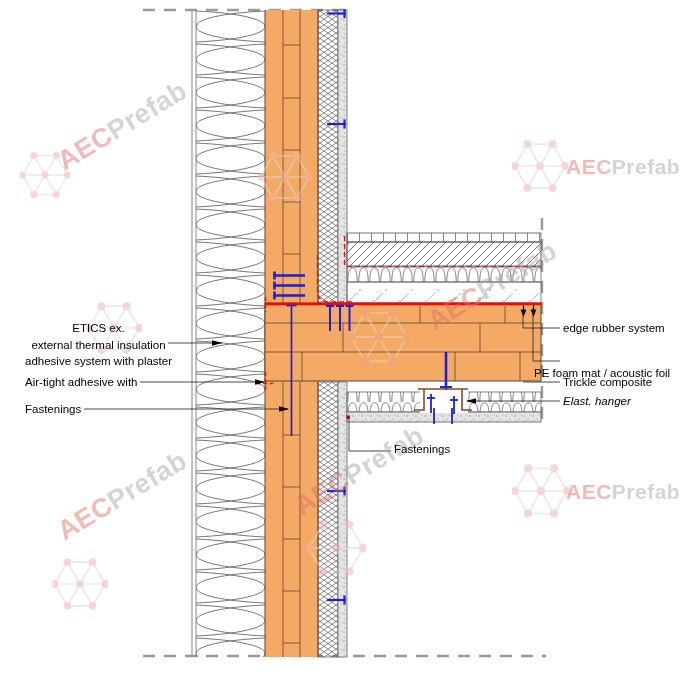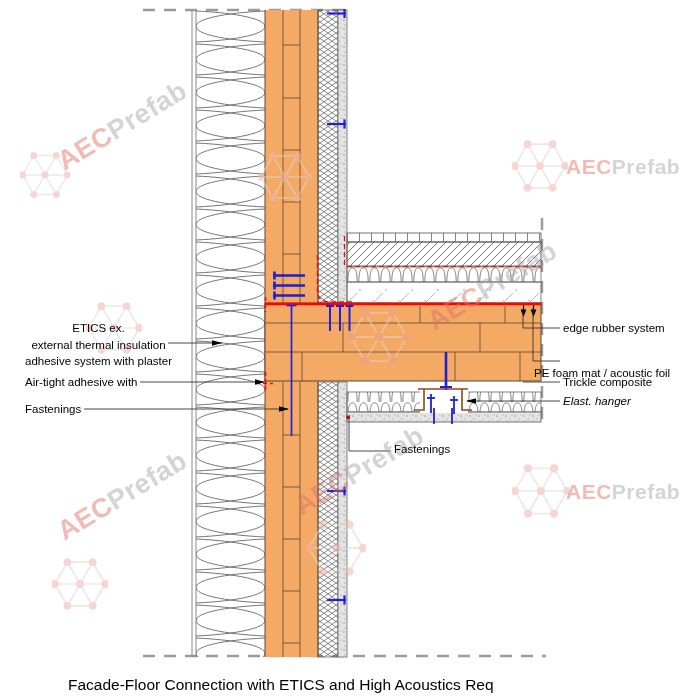--- a/index.html
+++ b/index.html
@@ -350,14 +350,13 @@
     <div>adhesive system with plaster</div>
   </div>
   <div class="lbl" style="left:25px;top:374px;">Air-tight adhesive with</div>
   <div class="lbl" style="left:25px;top:401px;">Fastenings</div>
   <div class="lbl" style="left:563px;top:320px;">edge rubber system</div>
   <div class="lbl" style="left:534px;top:353px;margin-top:12px;">PE foam mat / acoustic foil</div>
   <div class="lbl" style="left:563px;top:374px;">Trickle composite</div>
   <div class="lbl" style="left:563px;top:393px;font-style:italic;">Elast. hanger</div>
   <div class="lbl" style="left:394px;top:441px;">Fastenings</div>
 
-  <div class="title">Facade-Floor Connection with ETICS and High Acoustics Req</div>
 </div>
 
 </body></html>

